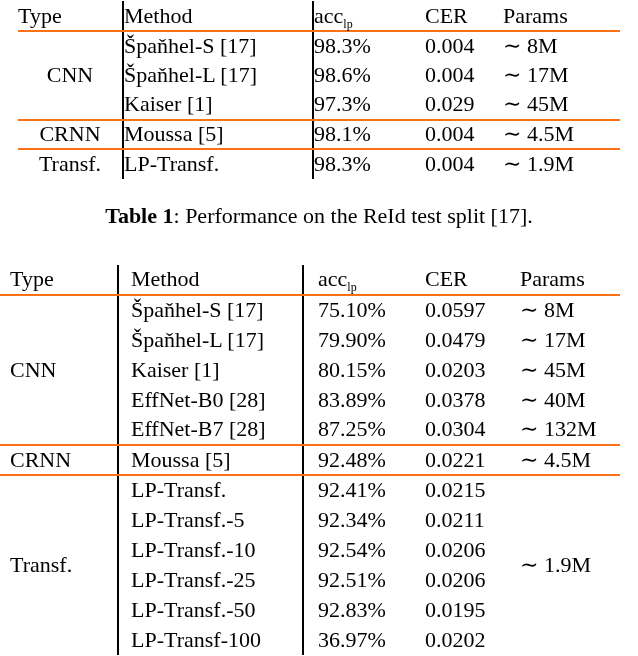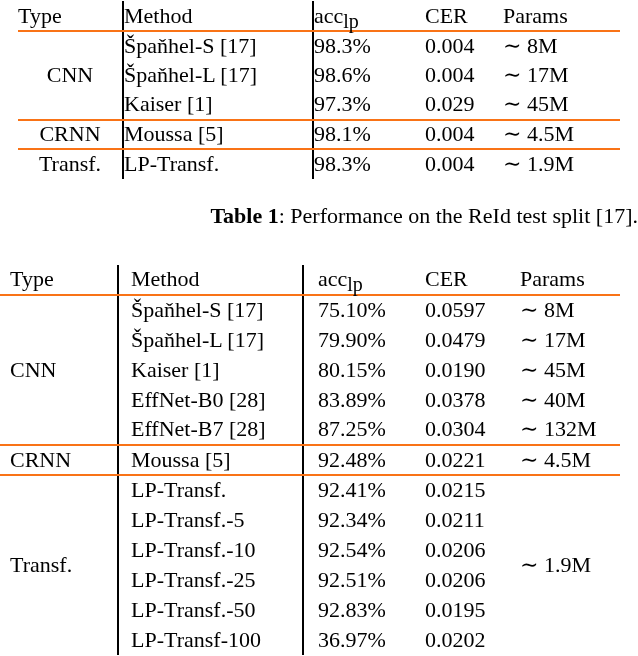--- a/index.html
+++ b/index.html
@@ -27,23 +27,23 @@
   .c-params { padding-left:3px;  }
   .t2 .c-type   { padding-left:10px; }
   .t2 .c-method { padding-left:12px; }
   .t2 .c-acc    { padding-left:14px; }
   .t2 .c-params { padding-left:17px; }
 
   .vr { border-right:2px solid #000; }   
   .hb { border-bottom:2px solid #f97316; }  
   .b { font-weight:bold; }
   .i { }
-  sub.lp { font-size:20px; line-height:0; }
+  sub.lp { font-size:12px; line-height:0; }
 
-  .caption { margin-top:24px; line-height:26px; text-align:right; font-size:22px;font-family:Liberation Serif, serif; }
+  .caption { margin-top:24px; line-height:26px; text-align:center; font-size:22px;font-family:Liberation Serif, serif; }
 </style>
 </head>
 <body>
 
 <table class="tbl t1">
   <colgroup>
     <col style="width:105px">
       <col style="width:190px">
       <col style="width:112px">
       <col style="width:78px">
@@ -124,21 +124,21 @@
     </tr>
     <tr>
       <td class="c-method vr">Špaňhel-L [17]</td>
       <td class="c-acc">79.90%</td>
       <td class="c-cer">0.0479</td>
       <td class="c-params">∼ 17M</td>
     </tr>
     <tr>
       <td class="c-method vr">Kaiser [1]</td>
       <td class="c-acc">80.15%</td>
-      <td class="c-cer">0.0190</td>
+      <td class="c-cer">0.0203</td>
       <td class="c-params">∼ 45M</td>
     </tr>
     <tr>
       <td class="c-method vr">EffNet-B0 [28]</td>
       <td class="c-acc">83.89%</td>
       <td class="c-cer">0.0378</td>
       <td class="c-params">∼ 40M</td>
     </tr>
     <tr>
       <td class="c-method vr hb">EffNet-B7 [28]</td>

